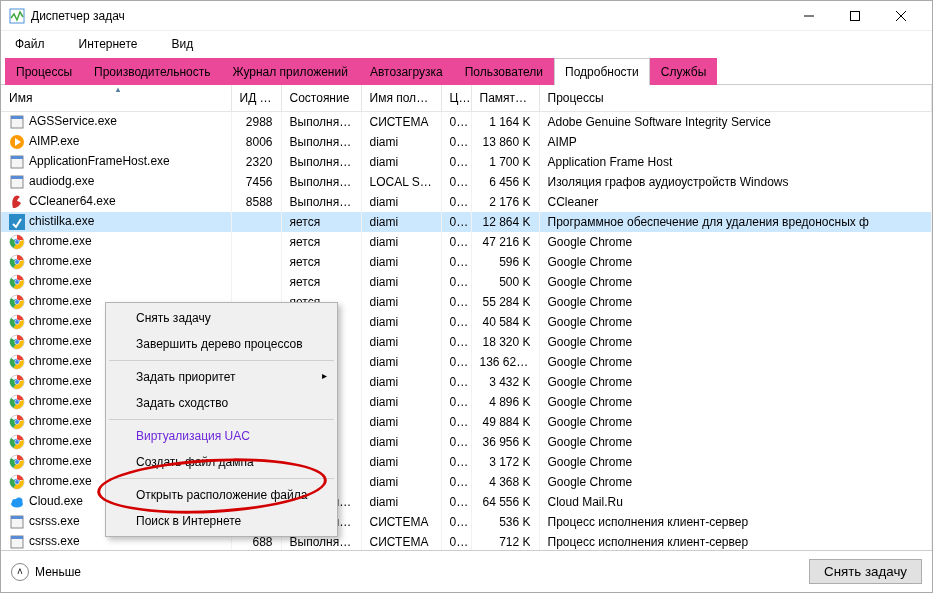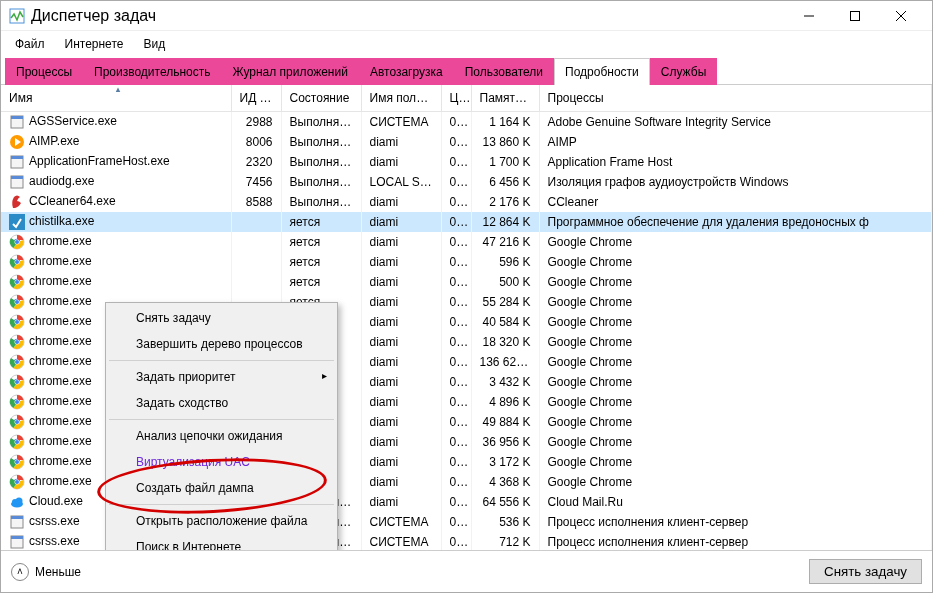--- a/index.html
+++ b/index.html
@@ -1,21 +1,21 @@
 <!DOCTYPE html>
 <html><head>
 <meta charset="utf-8">
 <style>
 * { box-sizing: border-box; margin: 0; padding: 0; }
 body { font-family: "Segoe UI", Tahoma, sans-serif; font-size: 12px; background: #fff; color: #000; width: 933px; height: 593px; overflow: hidden; border: 1px solid #aaa; display: flex; flex-direction: column; position: relative; }
 .titlebar { height: 30px; display: flex; align-items: center; padding: 0 8px; border-bottom: 1px solid #eee; }
 .titlebar .app-icon { width: 16px; height: 16px; margin-right: 6px; }
-.titlebar .title { flex: 1; font-size: 16px; }
+.titlebar .title { flex: 1; font-size: 12px; }
 .titlebar .win-btn { width: 46px; height: 30px; display: flex; align-items: center; justify-content: center; cursor: pointer; }
-.menubar { display: flex; padding: 2px 6px; gap: 4px; }
+.menubar { display: flex; padding: 2px 6px; gap: 18px; }
 .menubar .menu-item { padding: 4px 8px; cursor: pointer; }
 .tabs { display: flex; border-bottom: 1px solid #ccc; padding-left: 4px; }
 .tab { padding: 6px 10px; border: 1px solid transparent; border-bottom: none; cursor: pointer; position: relative; top: 1px; background: #ec4899; }
 .tab.active { border-color: #ccc; background: #fff; }
 .tab:not(.active) { color: #000; }
 .content { flex: 1; overflow: hidden; position: relative; }
 .table-wrap { position: absolute; inset: 0; overflow-y: scroll; }
 table { border-collapse: collapse; width: 100%; table-layout: fixed; }
 thead th { text-align: left; font-weight: normal; padding: 6px 8px; border-right: 1px solid #e5e5e5; border-bottom: 1px solid #e5e5e5; white-space: nowrap; overflow: hidden; text-overflow: ellipsis; position: sticky; top: 0; background: #fff; cursor: pointer; }
 thead th.sorted::after { content: "▴"; font-size: 9px; position: absolute; left: 50%; top: -1px; color: #5a7ea3; }
@@ -445,21 +445,20 @@
     </table>
   </div>
 
   <div class="context-menu" id="ctx-menu">
       <div class="ctx-item">Снять задачу</div>
       <div class="ctx-item">Завершить дерево процессов</div>
       <div class="ctx-sep"></div>
       <div class="ctx-item has-sub">Задать приоритет</div>
       <div class="ctx-item">Задать сходство</div>
       <div class="ctx-sep"></div>
-      <div class="ctx-item">Анализ цепочки ожидания</div>
       <div class="ctx-item disabled">Виртуализация UAC</div>
       <div class="ctx-item">Создать файл дампа</div>
       <div class="ctx-sep"></div>
       <div class="ctx-item">Открыть расположение файла</div>
       <div class="ctx-item">Поиск в Интернете</div>
     </div>
   <div class="highlight-ellipse"></div>
 </div>
 
 <div class="bottombar">

